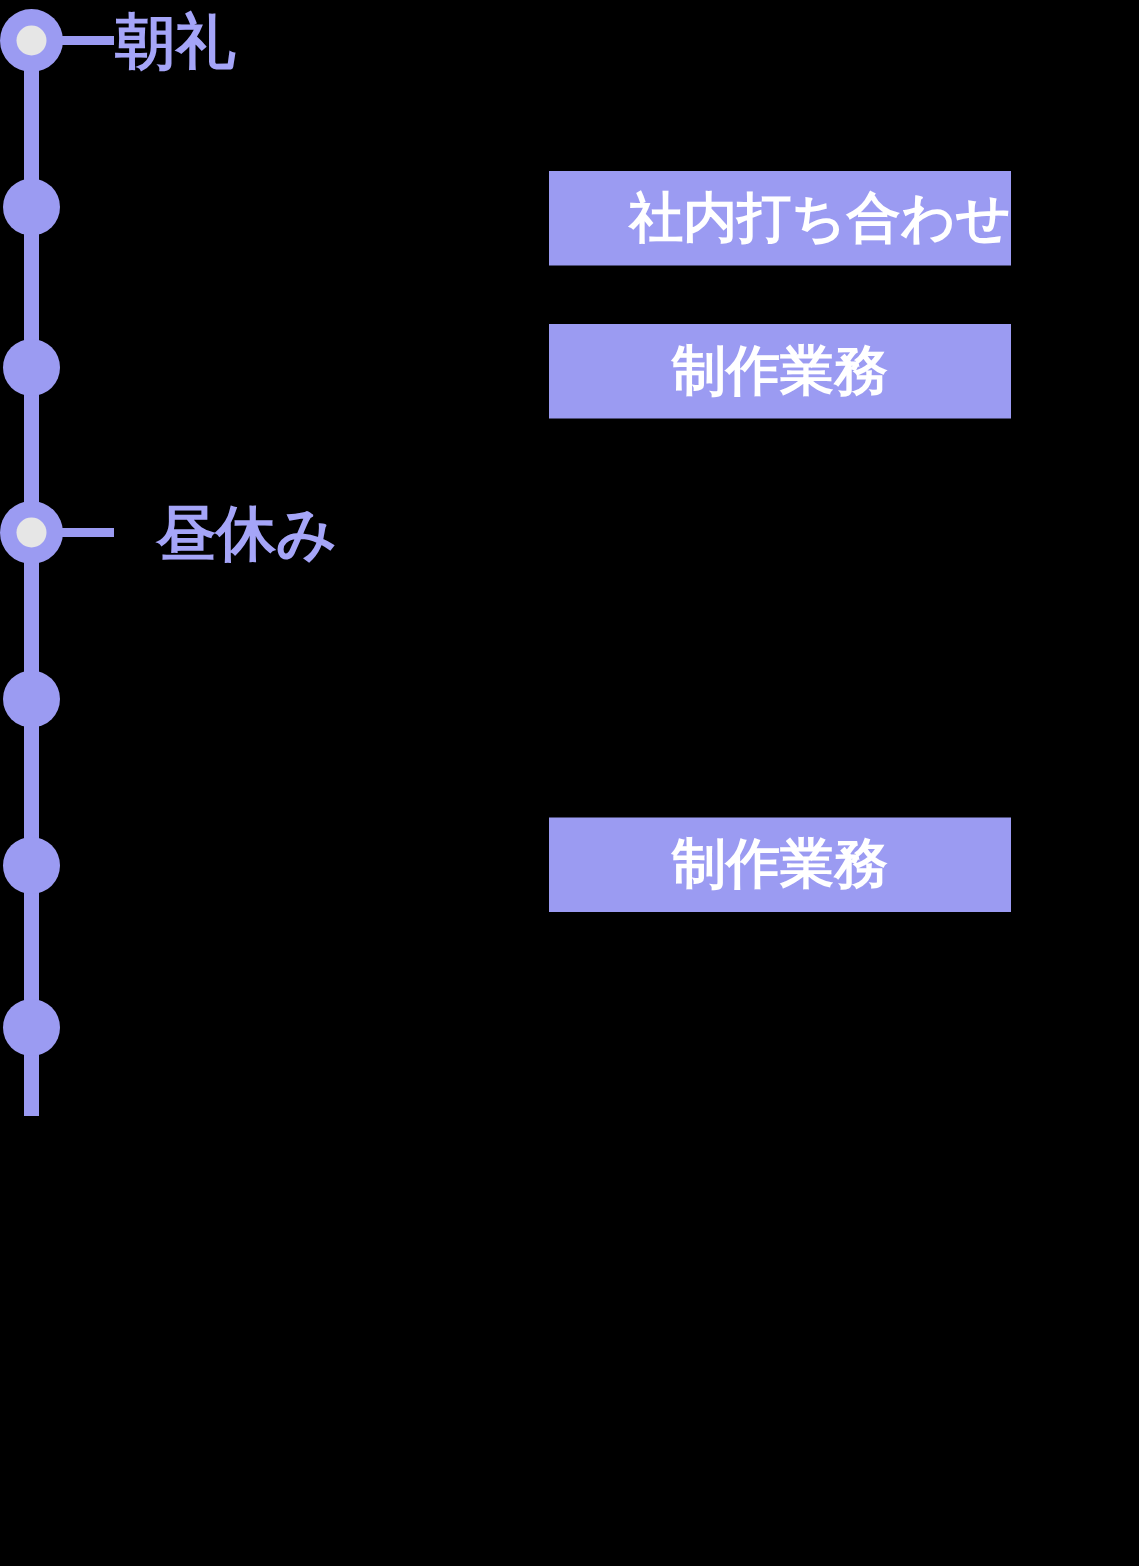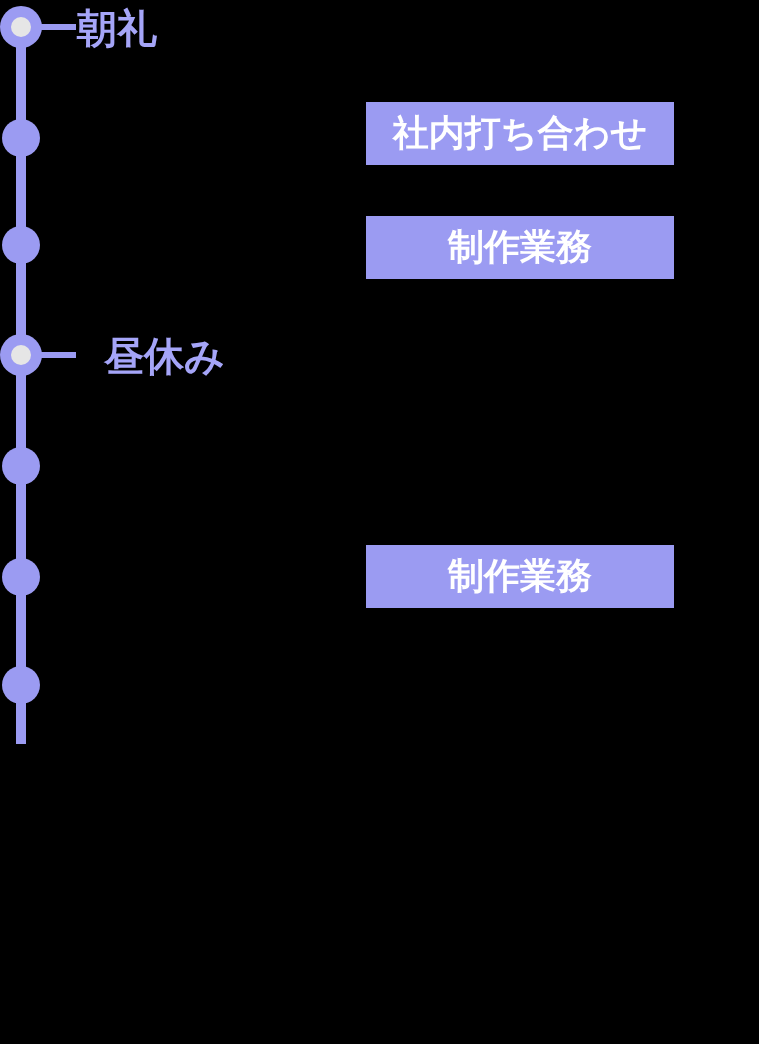--- a/index.html
+++ b/index.html
@@ -99,21 +99,21 @@
     align-items: center;
     justify-content: center;
     z-index: 3;
   }
   .task-box span {
     font-size: 36px;
     font-weight: bold;
     color: var(--box-text);
     white-space: nowrap;
   }
-  .box-meeting { top: 102px; }
+  .box-meeting { top: 114px; justify-content: flex-end; }
   .box-production-1 { top: 216px; }
   .box-production-2 { top: 545px; }
   .label-chorei { left: 77px; top: 6px; }
   .label-hiruyasumi { left: 80px; top: 334px; margin-left: 24px; }
   .label-kitaku { left: 77px; top: 990px; }
 </style>
 </head>
 <body>
 
 <div class="canvas">

